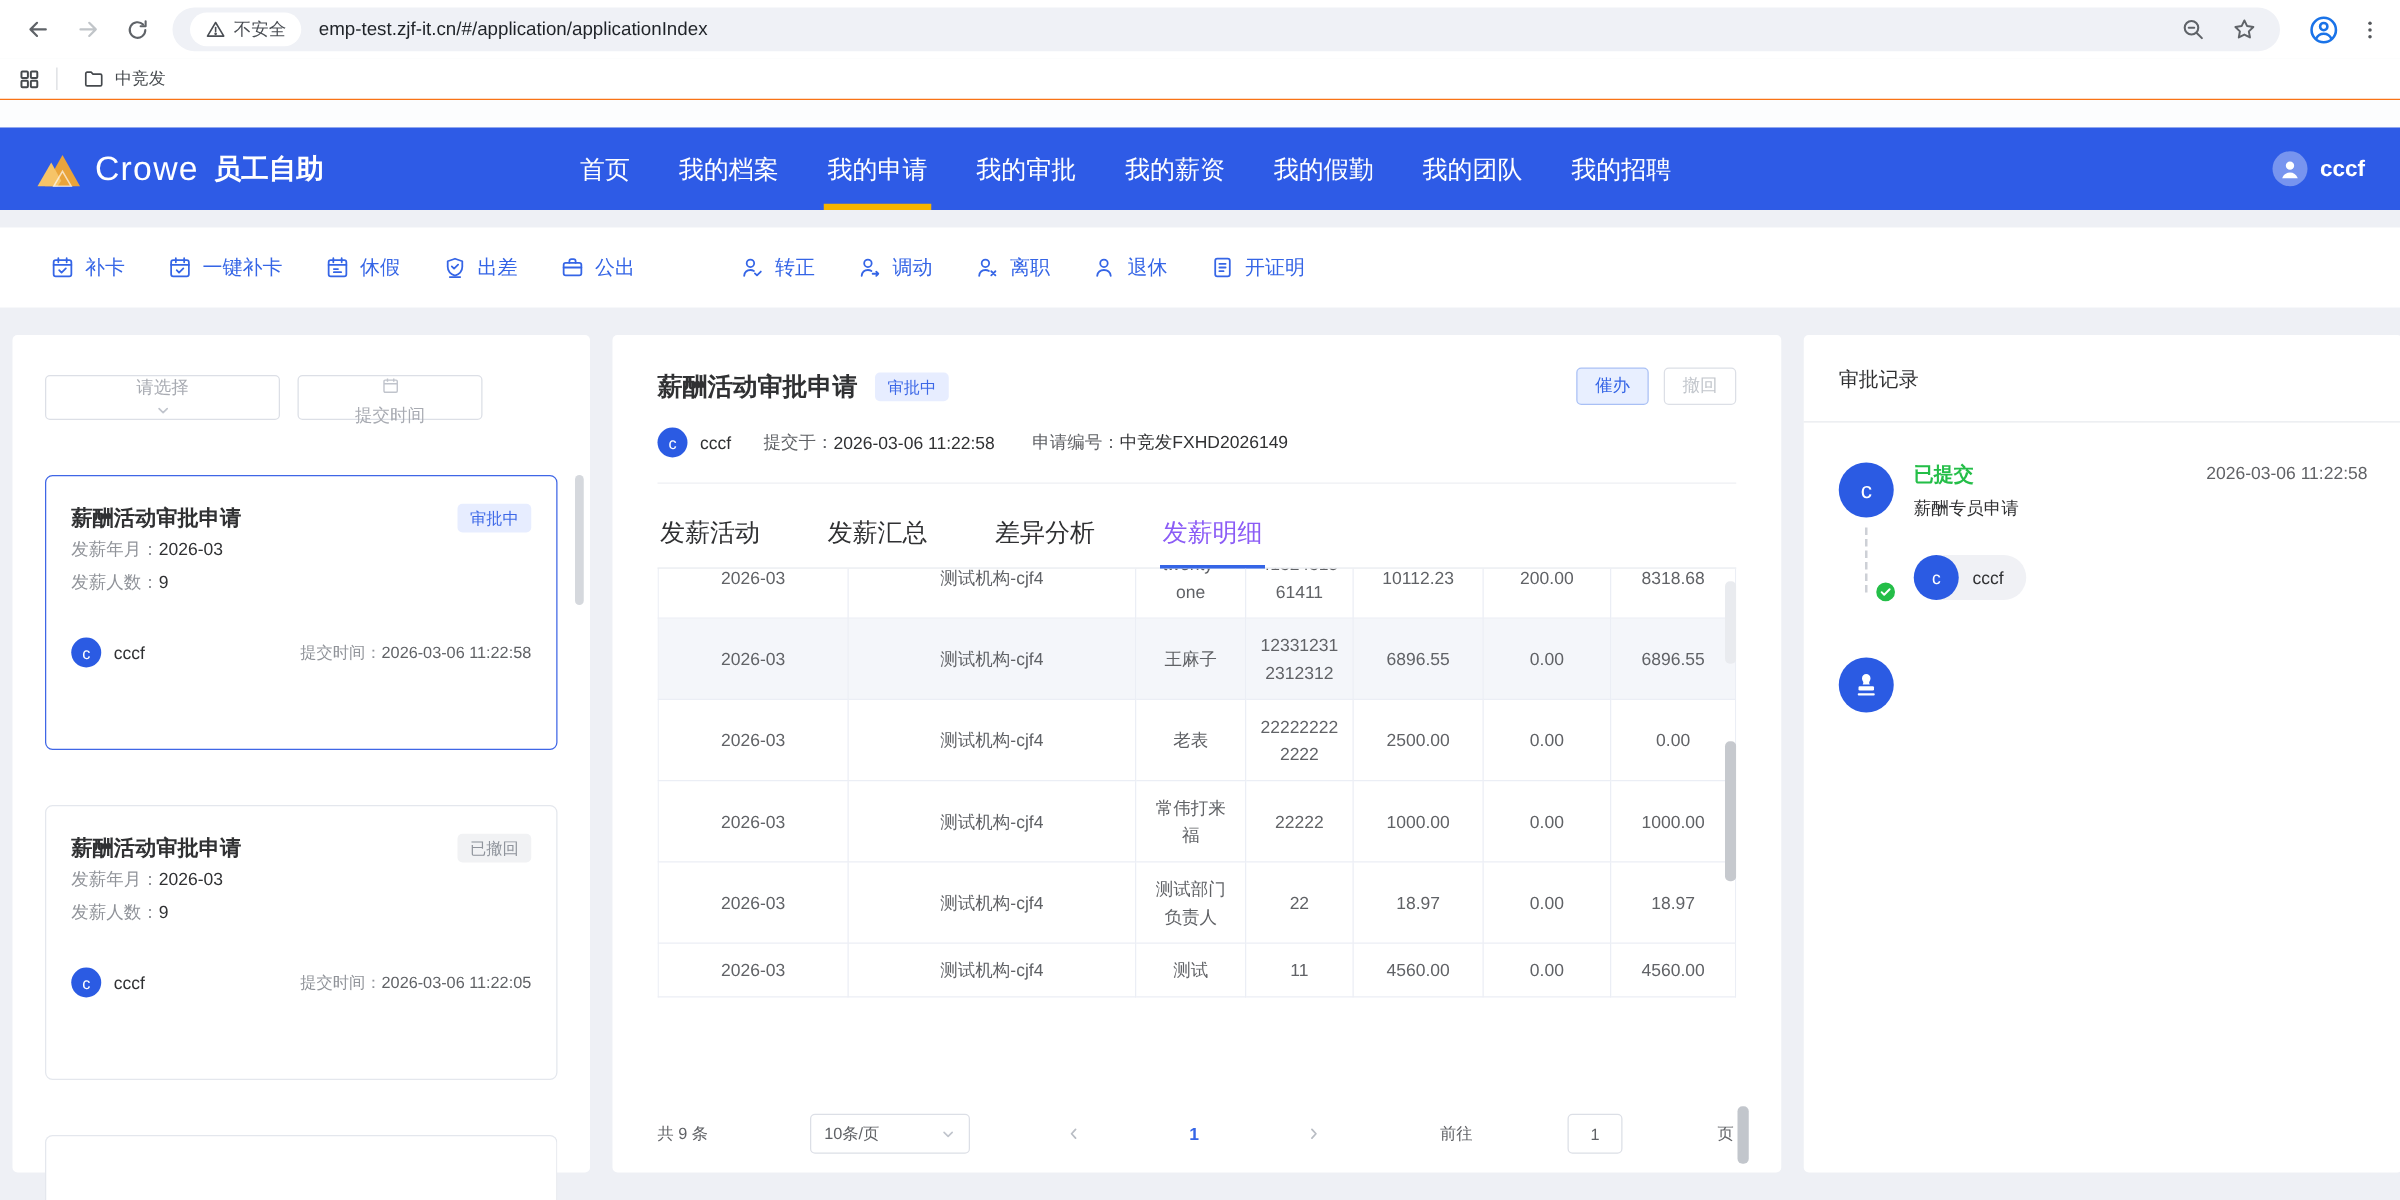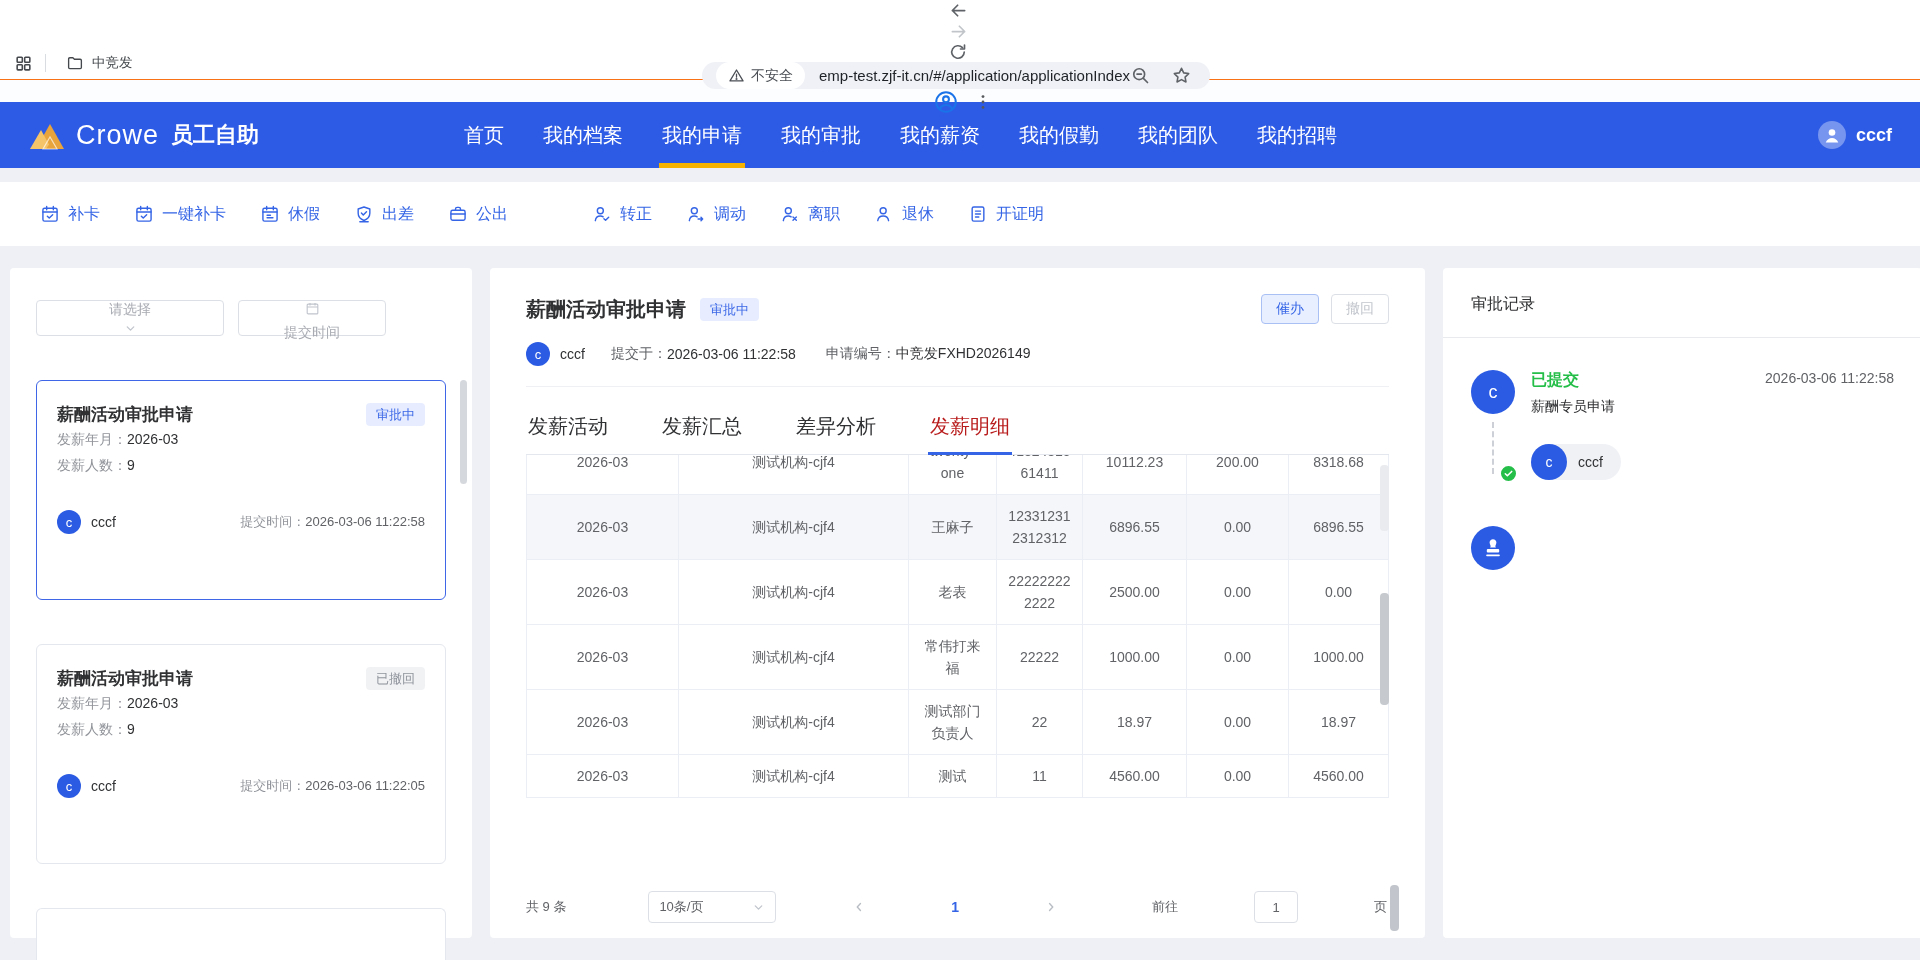--- a/index.html
+++ b/index.html
@@ -2,21 +2,21 @@
 <html><head>
 <meta charset="utf-8">
 <style>
   * { margin:0; padding:0; box-sizing:border-box; }
   html,body { width:1920px; height:960px; overflow:hidden;
     font-family:"Liberation Sans","DejaVu Sans",sans-serif; background:#EEF0F5; color:#303133; }
   .icon { display:inline-flex; align-items:center; justify-content:center; }
   .icon svg { display:block; }
 
   
-  .chrome-bar { height:47px; background:#fff; display:flex; align-items:center; padding:0 14px 0 10px;flex-direction:column; }
+  .chrome-bar { height:47px; background:#fff; display:flex; align-items:center; padding:0 14px 0 10px; }
   .chrome-btn { width:34px; height:34px; border-radius:50%; display:flex; align-items:center; justify-content:center; margin:0 3px; }
   .addr-bar { flex:1; height:35px; background:#EFF1F6; border-radius:18px; margin:0 12px 0 8px; display:flex; align-items:center; padding:0 14px; }
   .security-chip { background:#fff; border-radius:14px; height:27px; padding:0 12px; display:flex; align-items:center; gap:6px; color:#4A4E54; font-size:14px; }
   .url { color:#1F2328; font-size:15px; margin-left:14px; flex:1; white-space:nowrap; overflow:hidden; }
   .addr-icons { display:flex; align-items:center; gap:20px; margin-right:4px; }
   .chrome-right { display:flex; align-items:center; gap:14px; margin-left:10px; }
 
   .bookmarks-bar { height:33px; background:#fff; display:flex; align-items:center; padding:0 14px; border-bottom:1px solid #f97316; }
   .bm-divider { width:1px; height:18px; background:#D9DCE0; margin:0 14px 0 12px; }
   .bm-folder { display:flex; align-items:center; gap:8px; font-size:13.5px; color:#45494D; padding:3px 6px; border-radius:6px; }
@@ -78,21 +78,21 @@
   .btn { height:30px; padding:0 14px; border-radius:4px; font-size:14px; display:flex; align-items:center; cursor:pointer; }
   .btn-urge { background:#E8EFFF; border:1px solid #A9C0F5; color:#3565E6; }
   .btn-withdraw { background:#fff; border:1px solid #DCDFE6; color:#C2C6CC; }
   .detail-sub { margin-top:18px; display:flex; align-items:center; font-size:14px; padding-bottom:20px; border-bottom:1px solid #EEF0F3; }
   .detail-sub .sub-user { margin:0 26px 0 10px; color:#303133; }
   .detail-sub .lbl { color:#606266; }
   .detail-sub .val { color:#303133; }
   .sub-gap { width:30px; }
   .tabs { margin-top:14px; display:flex; gap:50px; border-bottom:1px solid #E4E7ED; }
   .tab { padding:12px 2px 14px; font-size:20px; color:#303133; position:relative; cursor:pointer; }
-  .tab.active { color:#b91c1c; }
+  .tab.active { color:#8b5cf6; }
   .tab.active::after { content:""; position:absolute; left:0; right:0; bottom:-1px; height:3px; background:#3565E6; }
   .table-viewport { height:420px; overflow:hidden; position:relative; }
   table.payroll { width:862px; border-collapse:collapse; table-layout:fixed; margin-top:-26px; }
   table.payroll td { border:1px solid #EBEEF5; text-align:center; font-size:14px; color:#606266; padding:10px; line-height:22px; word-break:break-word; background:#fff; }
   table.payroll td.idcol { word-break:break-all; }
   table.payroll tr.striped td { background:#F4F6FA; }
   .tbl-track { position:absolute; right:0; top:10px; width:9px; height:66px; background:#E9EBEF; border-radius:4px; }
   .tbl-thumb { position:absolute; right:0; top:138px; width:9px; height:112px; background:#C6C9CE; border-radius:4px; }
   .pg-thumb { position:absolute; right:26px; top:617px; width:9px; height:46px; background:#C2C6CC; border-radius:4px; }
   .pagination { display:flex; align-items:center; justify-content:space-between; margin-top:16px; font-size:13px; color:#606266; }

